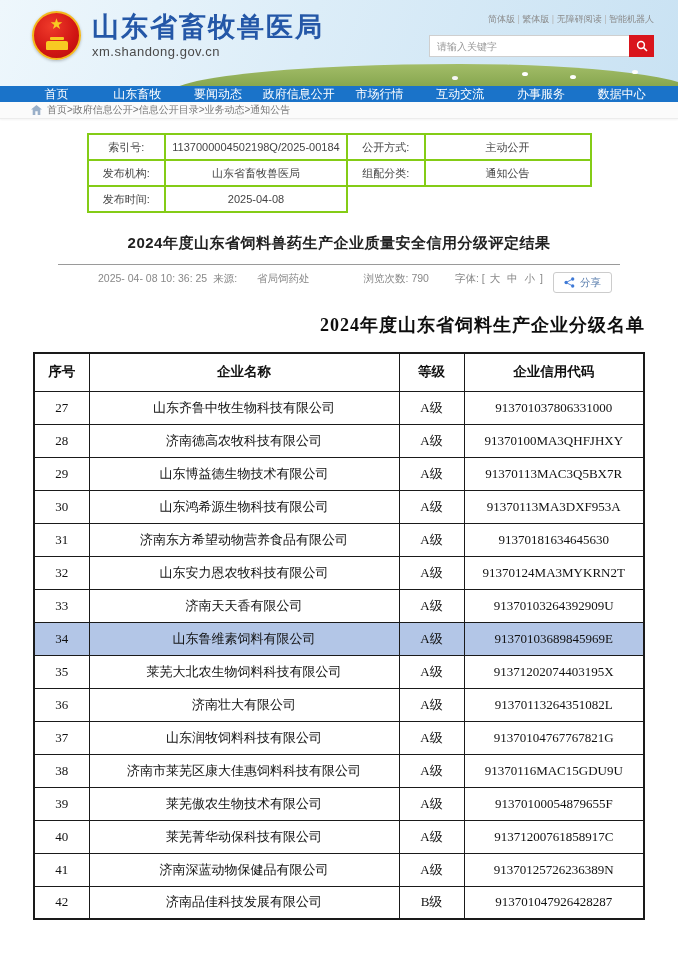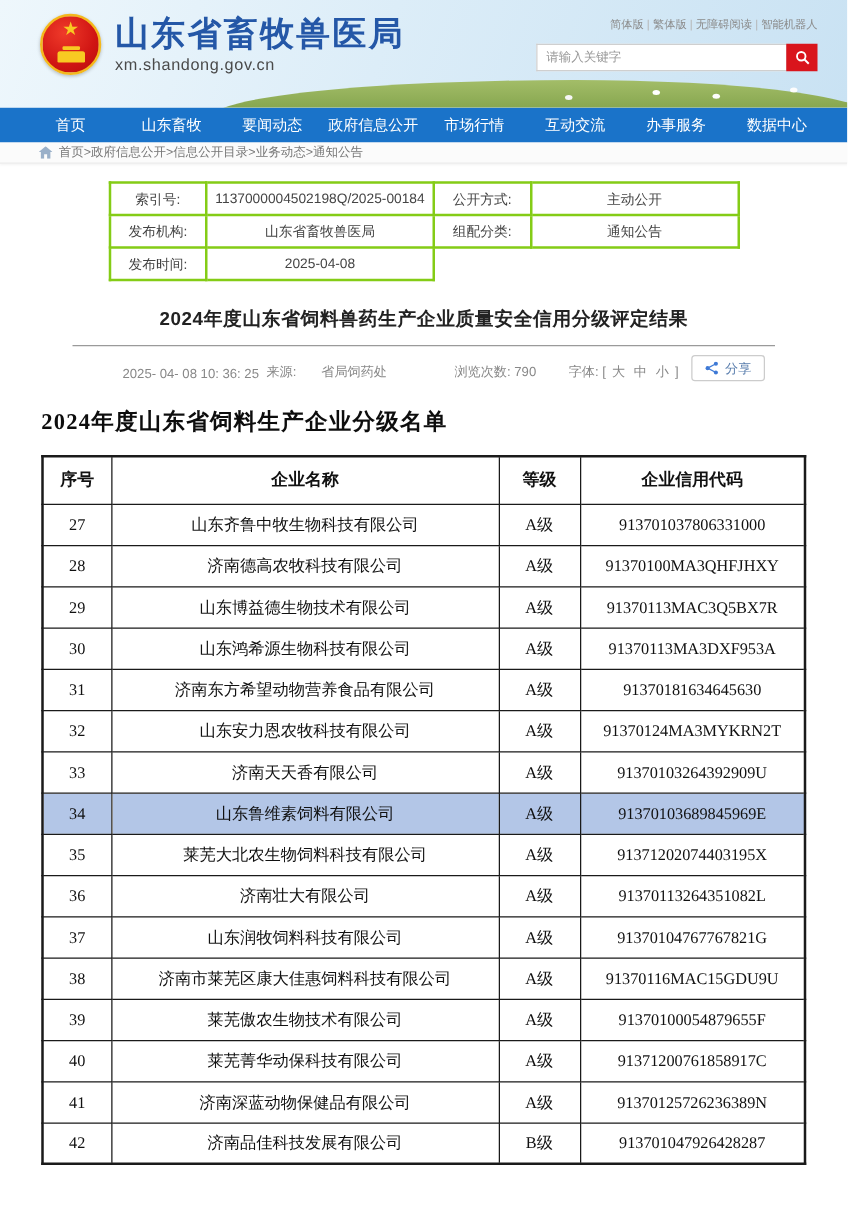--- a/index.html
+++ b/index.html
@@ -33,46 +33,46 @@
   .top-links{ font-size:9px; color:#8b8b8b; text-align:right; margin-bottom:9px; white-space:nowrap; }
   .top-link{ cursor:pointer; }
   .top-link:not(:last-child)::after{ content:" | "; color:#b5b5b5; }
   .search-bar{ display:flex; height:22px; }
   .search-input{ flex:1; border:1px solid #cfcfcf; border-right:none; background:#fff;
     font-size:10px; padding:0 7px; color:#333; outline:none; font-family:inherit; }
   .search-input::placeholder{ color:#999; }
   .search-btn{ width:25px; background:var(--search-red,#d9151c); border:none; cursor:pointer;
     display:flex; align-items:center; justify-content:center; }
   
-  .nav{ height:28px; background:var(--nav-blue,#1a73c9); display:flex; padding:0 16px; }
+  .nav{ height:16px; background:var(--nav-blue,#1a73c9); display:flex; padding:0 16px; }
   .nav-item{ flex:1; display:flex; align-items:center; justify-content:center;
     color:#fff; font-size:12px; text-decoration:none; cursor:pointer; white-space:nowrap; }
   
   .breadcrumb-bar{ height:17px; background:#fbfbfb; border-bottom:1px solid #ececec;
     box-shadow:0 1px 2px rgba(0,0,0,.05); display:flex; align-items:center; gap:5px;
     padding:0 31px; font-size:10px; color:#777; }
   .crumb-text{ cursor:pointer; }
   
   .content{ padding:14px 33px 0; }
   .info-table{ border-collapse:collapse; margin:0 auto; width:505px; font-size:11px; color:#444; }
   .info-table td{ border:2px solid #84cc16; height:26px; text-align:center; padding:0 5px; }
   .info-table td.blank{ border:none; }
   .article-title{ font-size:15px; font-weight:bold; color:#222; text-align:center;
     margin:21px auto 0; max-width:570px; letter-spacing:.5px; }
   .title-rule{ border-top:1px solid #9a9a9a; width:562px; margin:11px auto 0; }
-  .meta{ display:flex; align-items:flex-end; width:562px; margin:7px auto 0;
+  .meta{ display:flex; align-items:flex-start; width:562px; margin:7px auto 0;
     font-size:10.5px; color:#888; padding-left:40px; white-space:nowrap; }
   .meta .views{ margin-left:54px; }
   .meta .fontctl{ margin-left:26px; }
   .fontsize-btn{ cursor:pointer; margin:0 2px; }
   .share-btn{ margin-left:auto; margin-right:8px; display:inline-flex; align-items:center; gap:5px;
     border:1px solid #ccc; border-radius:3px; background:#fff; padding:2.5px 10px;
     font-size:10.5px; color:#5b7fae; cursor:pointer; font-family:inherit; }
   .table-title{ font-family:"Liberation Serif","DejaVu Serif",serif; font-size:18px;
-    font-weight:bold; color:#0d0d0d; text-align:left; margin:20px 0 15px; letter-spacing:1px; }
+    font-weight:bold; color:#0d0d0d; text-align:right; margin:20px 0 15px; letter-spacing:1px; }
   .rank-table{ border-collapse:collapse; margin:0 auto; width:610px; table-layout:fixed;
     font-family:"Liberation Serif","DejaVu Serif",serif; color:#111; border:2px solid #1a1a1a; }
   .rank-table th,.rank-table td{ border:1px solid #1a1a1a; text-align:center;
     vertical-align:middle; overflow:hidden; }
   .rank-table th{ height:38px; font-size:13.5px; font-weight:bold; }
   .rank-table td{ height:33px; font-size:13px; }
   .rank-table tr.highlight td{ background:var(--highlight-blue,#b3c6e7); }
 </style>
 </head>
 <body>

